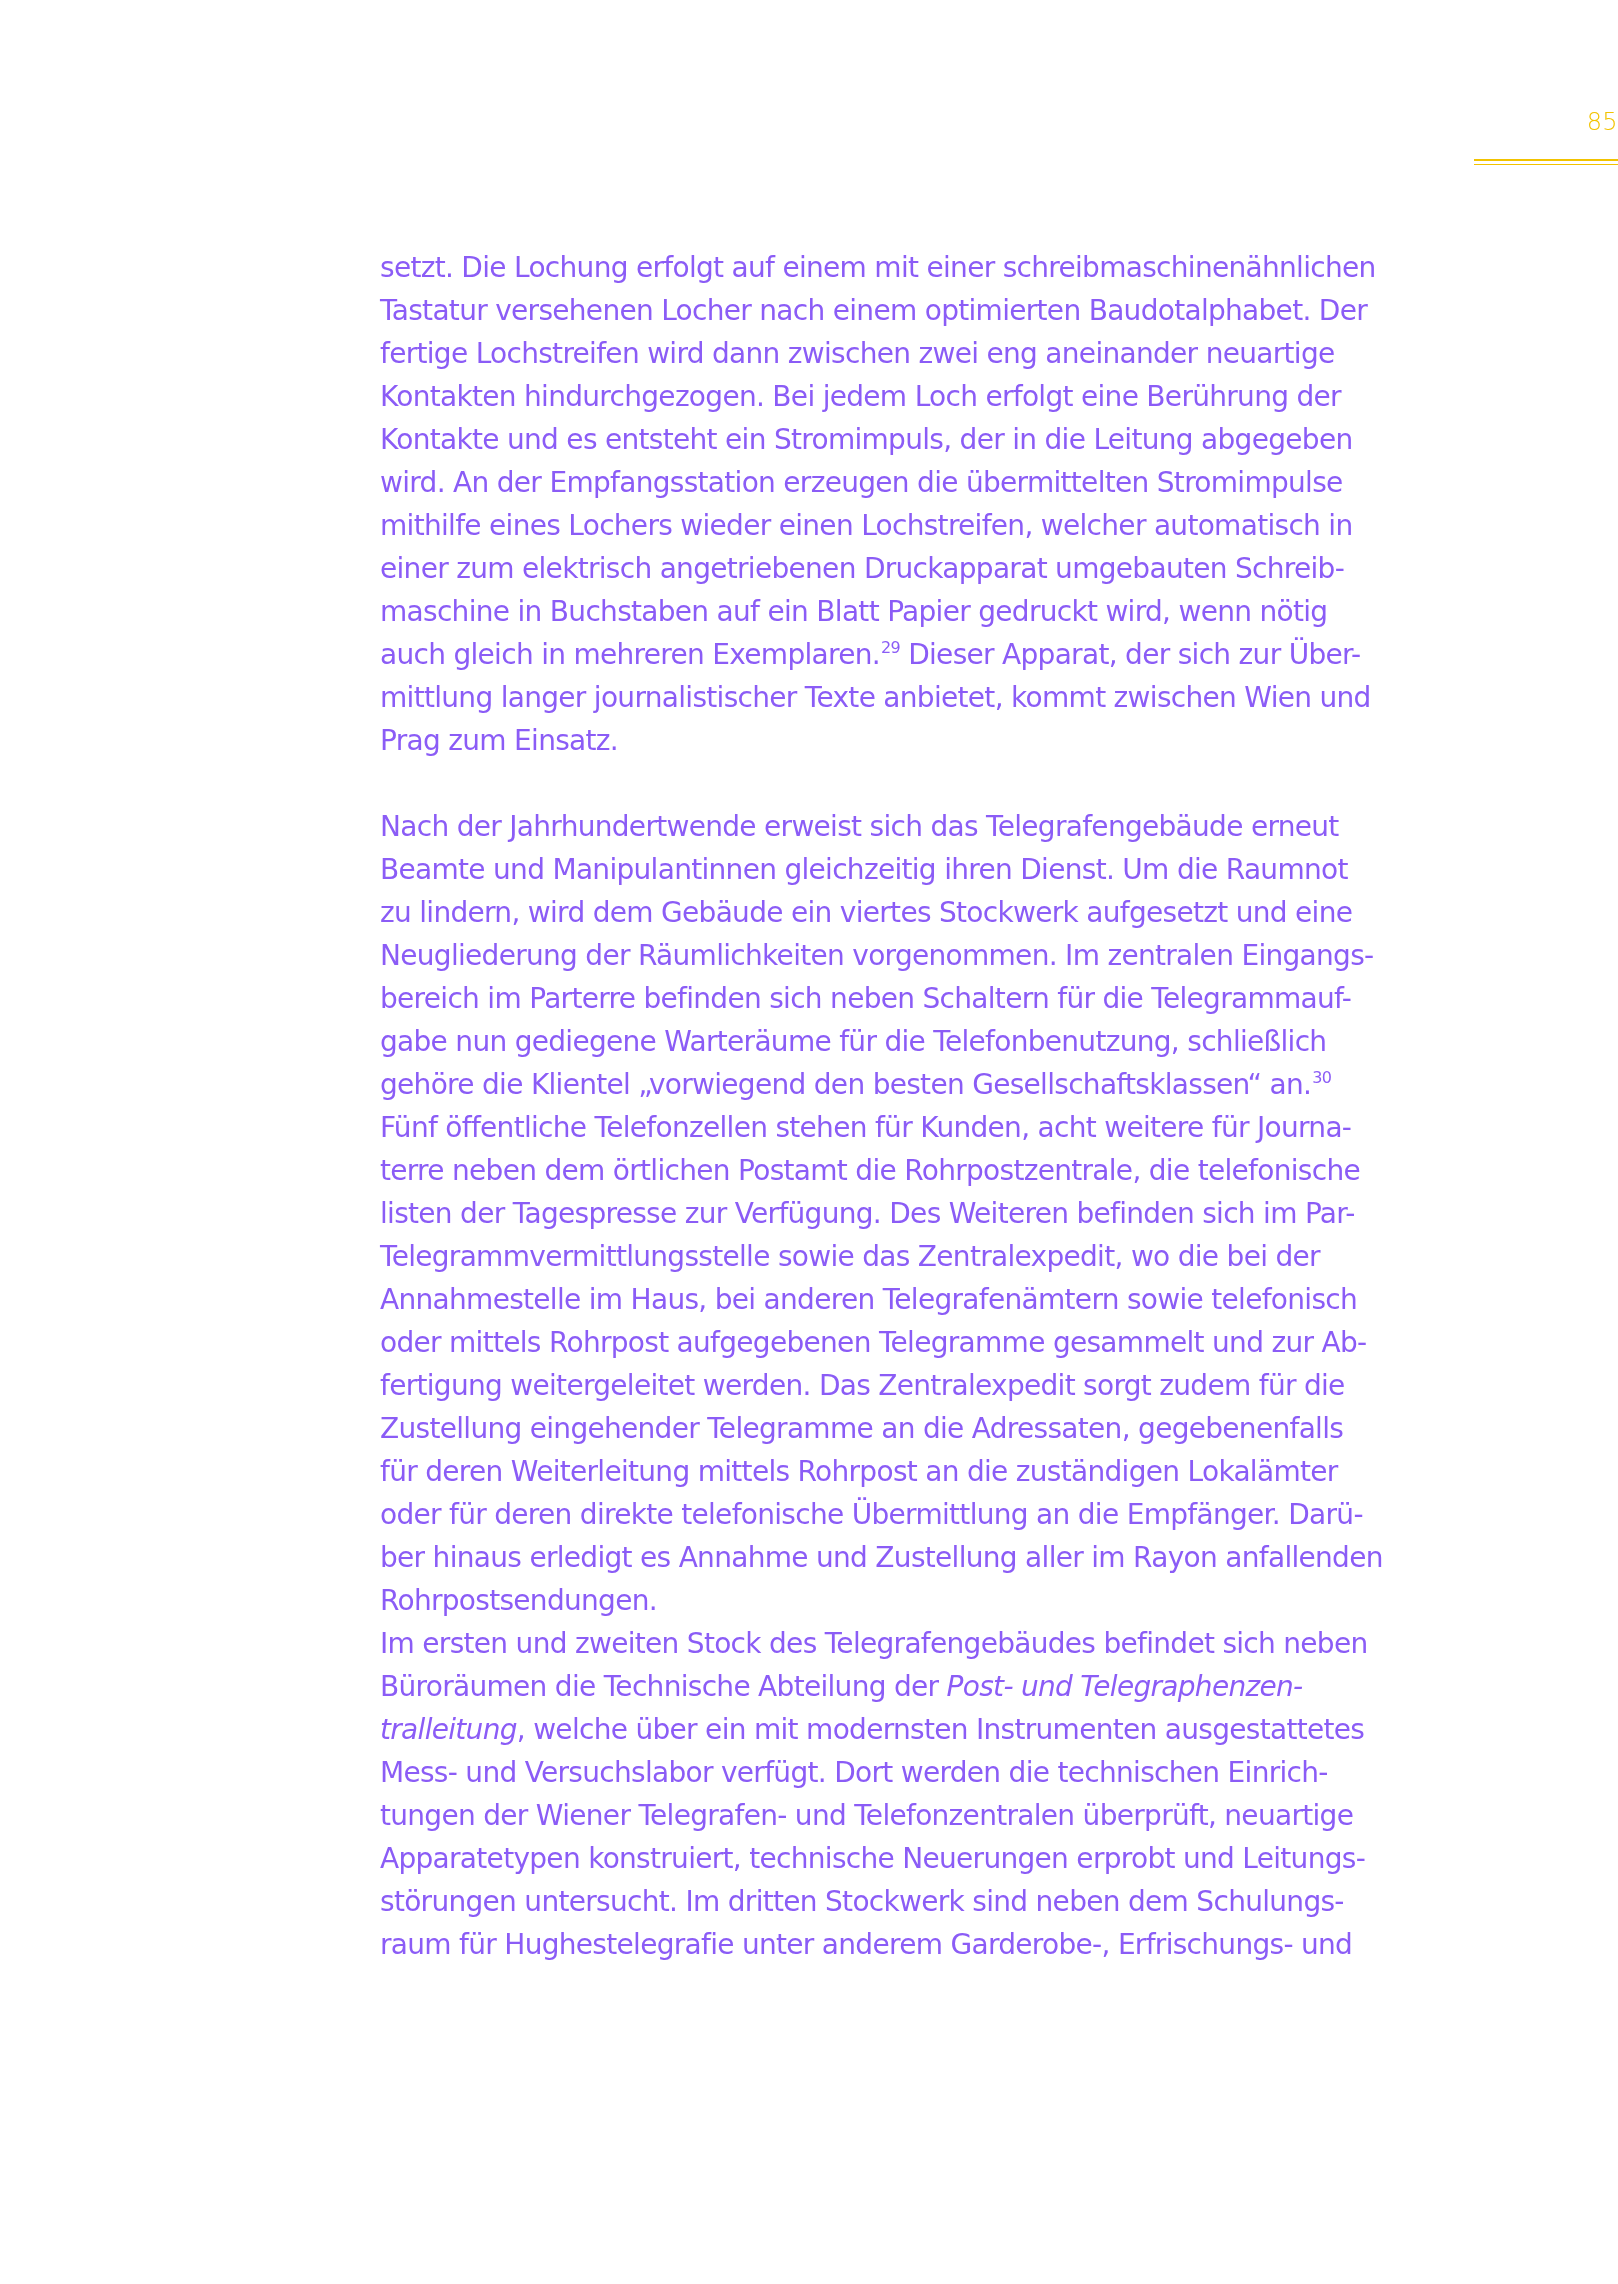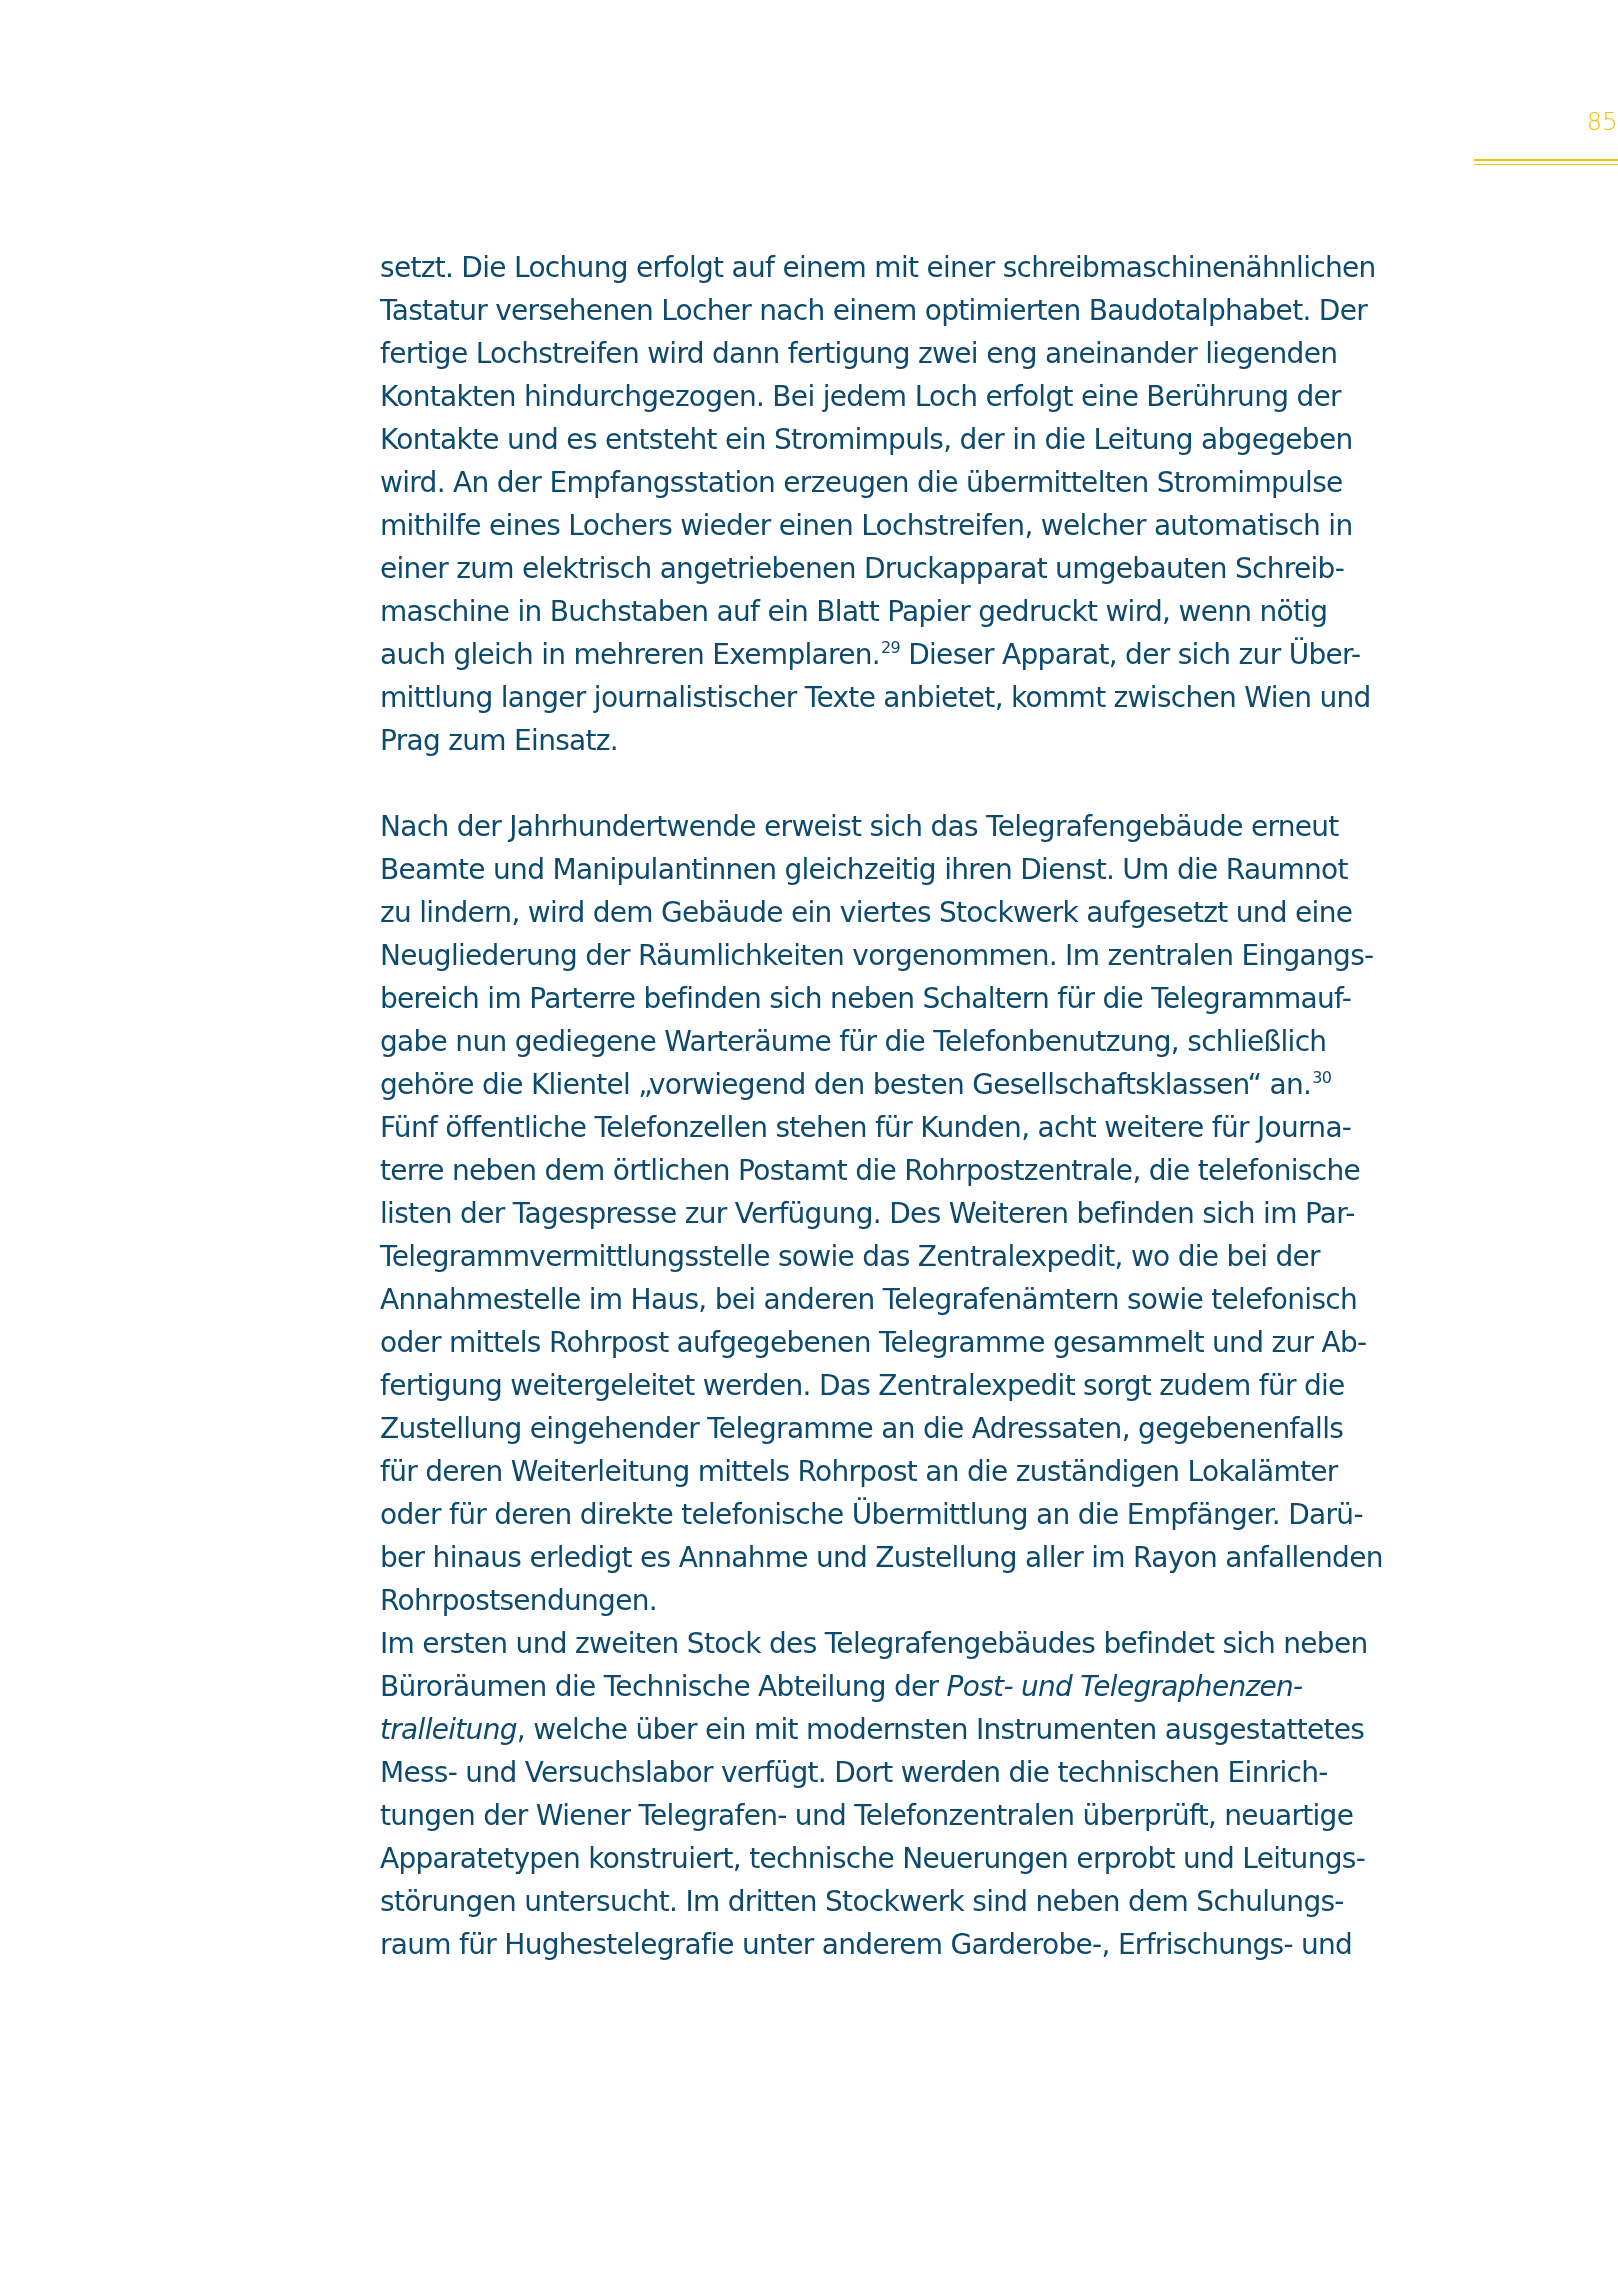--- a/index.html
+++ b/index.html
@@ -67,26 +67,26 @@
     em {
       font-style: italic;
     }
   </style>
 </head>
 <body>
 
 <div class="page-number" style="color: rgb(242, 195, 0); text-align: right;">85</div>
 <div class="page-rule" style="border-top-color: rgb(242, 195, 0); border-bottom-color: rgb(242, 195, 0);"></div>
 
-<div class="body-text" style="color: #0c4a6e;">
+<div class="body-text" style="color: #8b5cf6;">
 
   <div>
     <span class="line">setzt. Die Lochung erfolgt auf einem mit einer schreibmaschinenähnlichen</span>
     <span class="line">Tastatur versehenen Locher nach einem optimierten Baudotalphabet. Der</span>
-    <span class="line">fertige Lochstreifen wird dann fertigung zwei eng aneinander liegenden</span>
+    <span class="line">fertige Lochstreifen wird dann zwischen zwei eng aneinander neuartige</span>
     <span class="line">Kontakten hindurchgezogen. Bei jedem Loch erfolgt eine Berührung der</span>
     <span class="line">Kontakte und es entsteht ein Stromimpuls, der in die Leitung abgegeben</span>
     <span class="line">wird. An der Empfangsstation erzeugen die übermittelten Stromimpulse</span>
     <span class="line">mithilfe eines Lochers wieder einen Lochstreifen, welcher automatisch in</span>
     <span class="line">einer zum elektrisch angetriebenen Druckapparat umgebauten Schreib-</span>
     <span class="line">maschine in Buchstaben auf ein Blatt Papier gedruckt wird, wenn nötig</span>
     <span class="line"><span>auch gleich in mehreren Exemplaren.</span><sup class="fn">29</sup><span> Dieser Apparat, der sich zur Über-</span></span>
     <span class="line">mittlung langer journalistischer Texte anbietet, kommt zwischen Wien und</span>
     <span class="line">Prag zum Einsatz.</span>
   </div>

